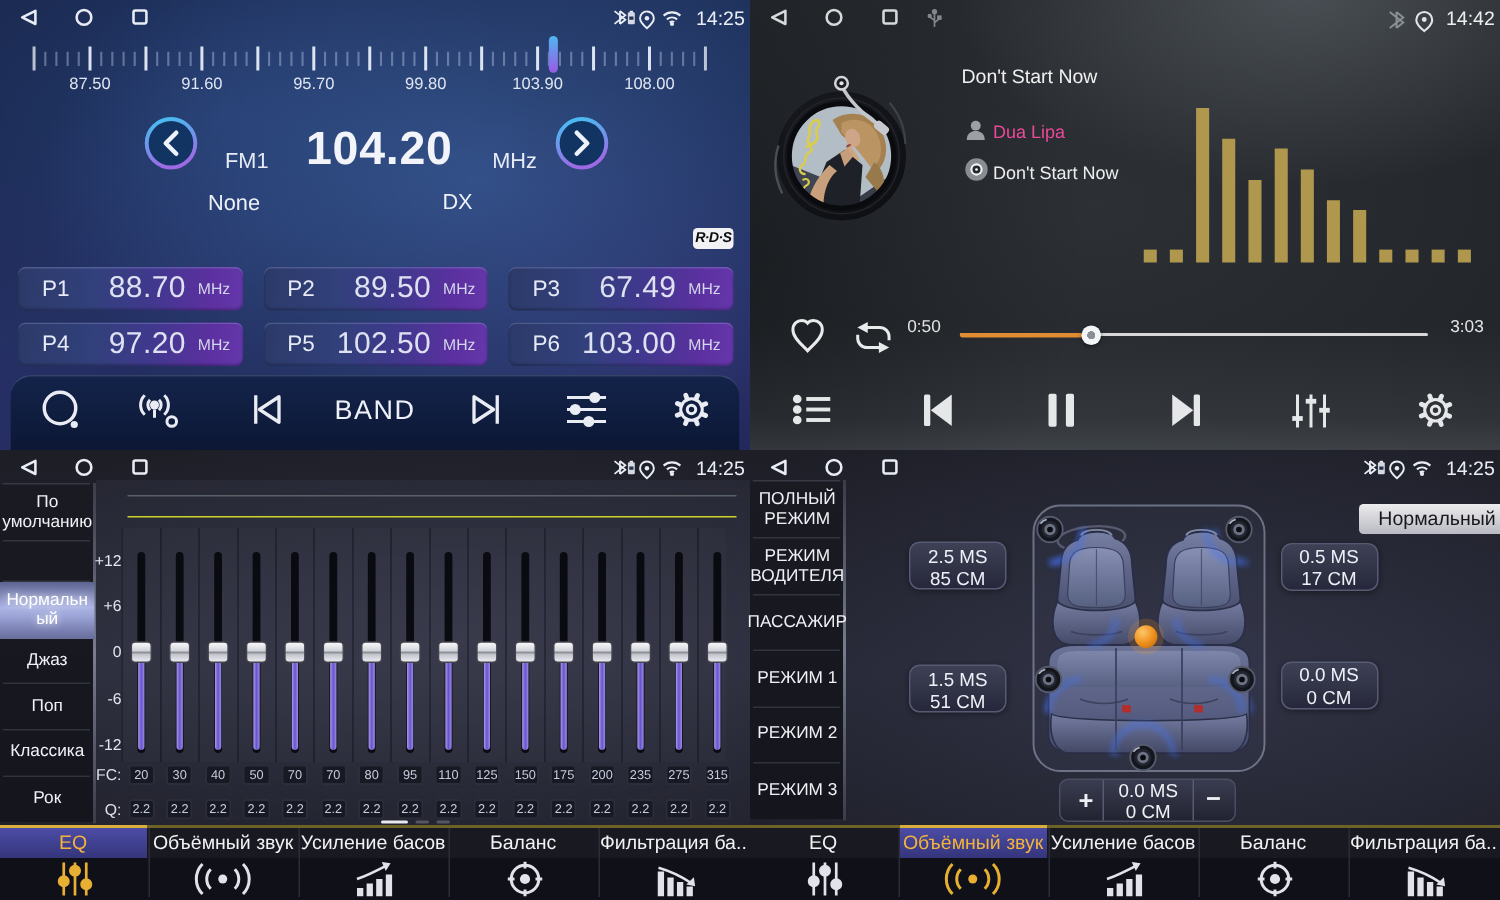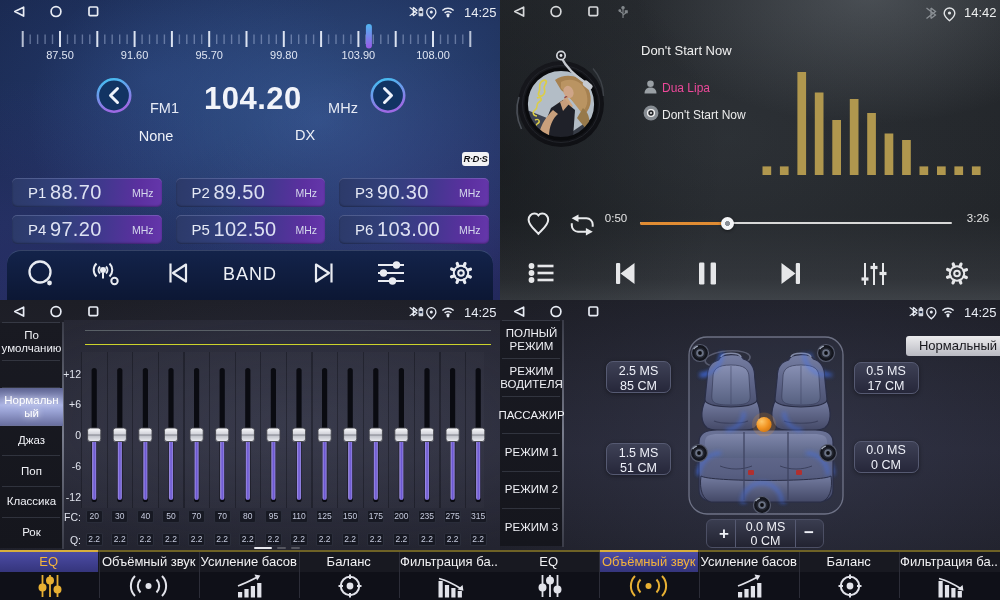--- a/index.html
+++ b/index.html
@@ -18,21 +18,21 @@
 #q3{left:0;top:300px;background:
  radial-gradient(480px 260px at 60% 55%, rgba(70,74,100,0.35), transparent 75%),
  linear-gradient(180deg,#1d1e26 0%,#232430 50%,#1b1c24 100%)}
 #q4{left:500px;top:300px;background:
  radial-gradient(480px 280px at 58% 50%, rgba(72,76,104,0.38), transparent 75%),
  linear-gradient(180deg,#1d1e26 0%,#242532 50%,#1b1c24 100%)}
 .preset{position:absolute;width:149.5px;height:29px;border-radius:5px;
  background:linear-gradient(95deg,#2c3a69 0%,#32407c 35%,#41388e 60%,#5c30a0 85%,#6537ab 100%);
  box-shadow:inset 0 1px 0 rgba(180,190,240,0.25), inset 0 -1px 2px rgba(0,0,0,0.3)}
 .preset .pl{position:absolute;left:16px;top:0;line-height:29px;font-size:15px;color:#e6eaf6}
-.preset .pf{position:absolute;left:38px;width:74px;text-align:left;line-height:29px;font-size:20px;color:#dde1f2;letter-spacing:0.3px}
+.preset .pf{position:absolute;left:38px;width:74px;text-align:right;line-height:29px;font-size:20px;color:#dde1f2;letter-spacing:0.3px}
 .preset .pm{position:absolute;right:8px;top:0;line-height:30px;font-size:10.5px;color:#d4d8ec}
 .sbitem{left:0;width:63px;display:flex;align-items:center;justify-content:center;text-align:center;color:#f0f1f6;font-size:11.5px;line-height:13px}
 .sbitem2{left:500px;width:63px;display:flex;align-items:center;justify-content:center;text-align:center;color:#f0f1f6;font-size:11.5px;line-height:13px}
 .fcbox{width:17.2px;height:13px;background:#171923;border-radius:2px;border:1px solid rgba(160,168,195,0.14);
  color:#c6cbde;font-size:8.5px;text-align:center;line-height:11.5px}
 .msbtn{width:65px;height:32px;background:linear-gradient(180deg,#3e4156,#26273a);border:1px solid #565a72;border-radius:7px;
  color:#eef0f8;font-size:12.5px;text-align:center;line-height:15px;padding-top:1.5px;box-shadow:0 1px 4px rgba(0,0,0,0.4)}
 </style></head><body>
 <div class="q" id="q1"></div>
 <div class="q" id="q2"></div>
@@ -172,21 +172,21 @@
     <span class="pf">88.70</span>
     <span class="pm">MHz</span>
   </div>
 <div class="preset" style="left:175.5px;top:178px">
         <span class="pl">P2</span>
     <span class="pf">89.50</span>
     <span class="pm">MHz</span>
   </div>
 <div class="preset" style="left:339px;top:178px">
         <span class="pl">P3</span>
-    <span class="pf">90.30</span>
+    <span class="pf">67.49</span>
     <span class="pm">MHz</span>
   </div>
 <div class="preset" style="left:12px;top:214.5px">
         <span class="pl">P4</span>
     <span class="pf">97.20</span>
     <span class="pm">MHz</span>
   </div>
 <div class="preset" style="left:175.5px;top:214.5px">
         <span class="pl">P5</span>
     <span class="pf">102.50</span>
@@ -333,21 +333,21 @@
 <svg class="abs" style="left:500px;top:205px" width="500" height="40" viewBox="0 0 500 40">
       <path d="M38.4,28.8 C35,25 28.6,20.4 28.6,14.8 C28.6,11 31.4,8.6 34.5,8.6 C36.5,8.6 38,9.9 38.4,10.4 C38.8,9.9 40.3,8.6 42.3,8.6 C45.4,8.6 48.2,11 48.2,14.8 C48.2,20.4 41.8,25 38.4,28.8 Z" fill="none" stroke="#e8eaec" stroke-width="2"></path>
       <g stroke="#e8eaec" stroke-width="2" fill="none">
         <path d="M77.5,13.3 H86.5 A6.2,6.2 0 0 1 92.7,19.5 V21.8"></path>
         <path d="M86.8,26.7 H78 A6.2,6.2 0 0 1 71.8,20.5 V18.2"></path>
       </g>
       <path d="M78.5,9.6 L71.6,13.3 L78.5,17 Z" fill="#e8eaec"></path>
       <path d="M85.9,23 L92.8,26.7 L85.9,30.4 Z" fill="#e8eaec"></path>
     </svg>
 <div class="abs" style="left:598px;top:212px;width:36px;text-align:center;font-size:11.5px;color:#e4e4e4">0:50</div>
-<div class="abs" style="left:960px;top:212px;width:36px;text-align:center;font-size:11.5px;color:#e4e4e4">3:26</div>
+<div class="abs" style="left:960px;top:212px;width:36px;text-align:center;font-size:11.5px;color:#e4e4e4">3:03</div>
 <div class="abs" style="left:640px;top:222px;width:312px;height:2.4px;background:#d8d8d8;border-radius:2px"></div>
 <div class="abs" style="left:640px;top:221.5px;width:87px;height:3.4px;background:#e08c33;border-radius:2px"></div>
 <div class="abs" style="left:720.5px;top:216.5px;width:13px;height:13px;border-radius:50%;background:radial-gradient(circle at 50% 50%, #8a8f96 0 2.6px, #f4f5f7 2.8px);box-shadow:0 1px 3px rgba(0,0,0,0.5)"></div>
 <svg class="abs" style="left:500px;top:250px" width="500" height="50" viewBox="0 0 500 50">
     <g stroke="#e6e7e9" stroke-width="2.6" fill="#e6e7e9">
       <circle cx="31.5" cy="16" r="1.6"></circle>
       <line x1="37.5" y1="16" x2="53.5" y2="16"></line>
       <circle cx="31.5" cy="23" r="1.6"></circle>
       <line x1="37.5" y1="23" x2="53.5" y2="23"></line>
       <circle cx="31.5" cy="30" r="1.6"></circle>

